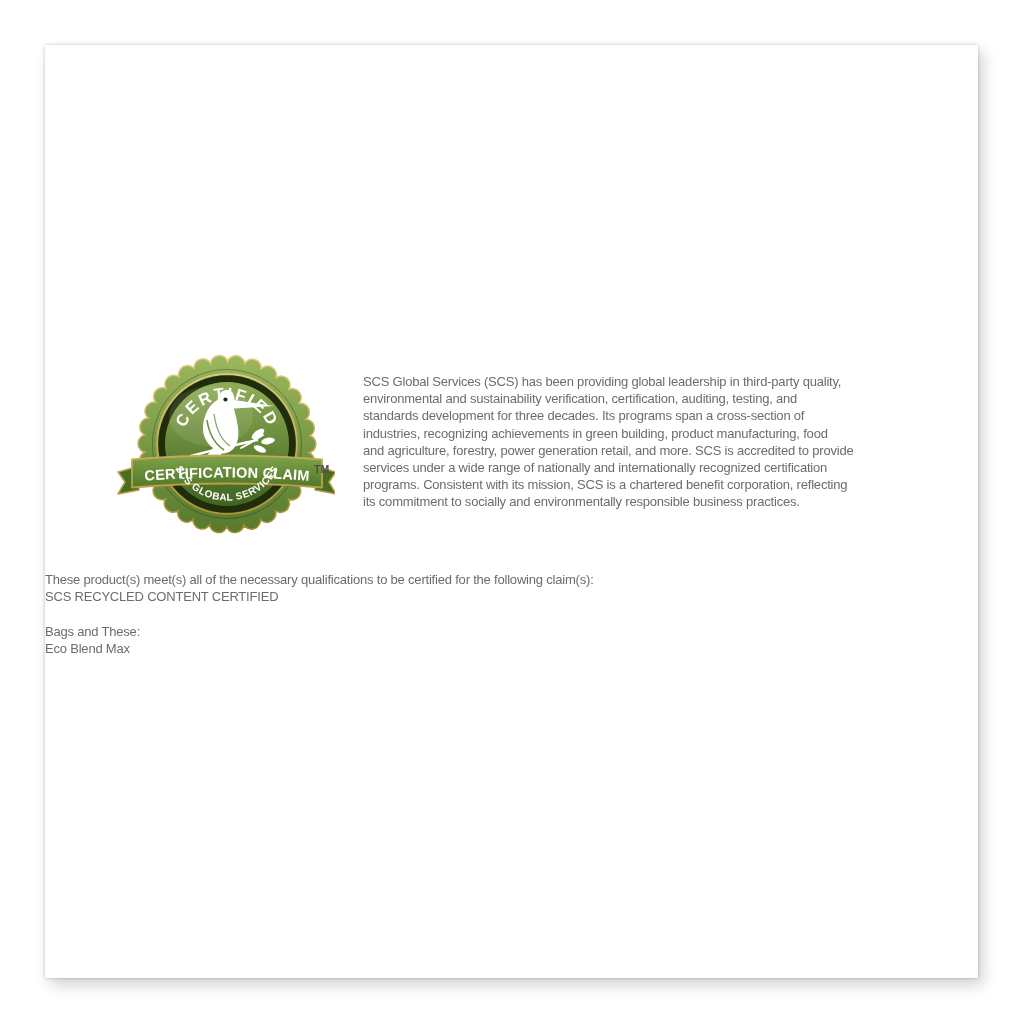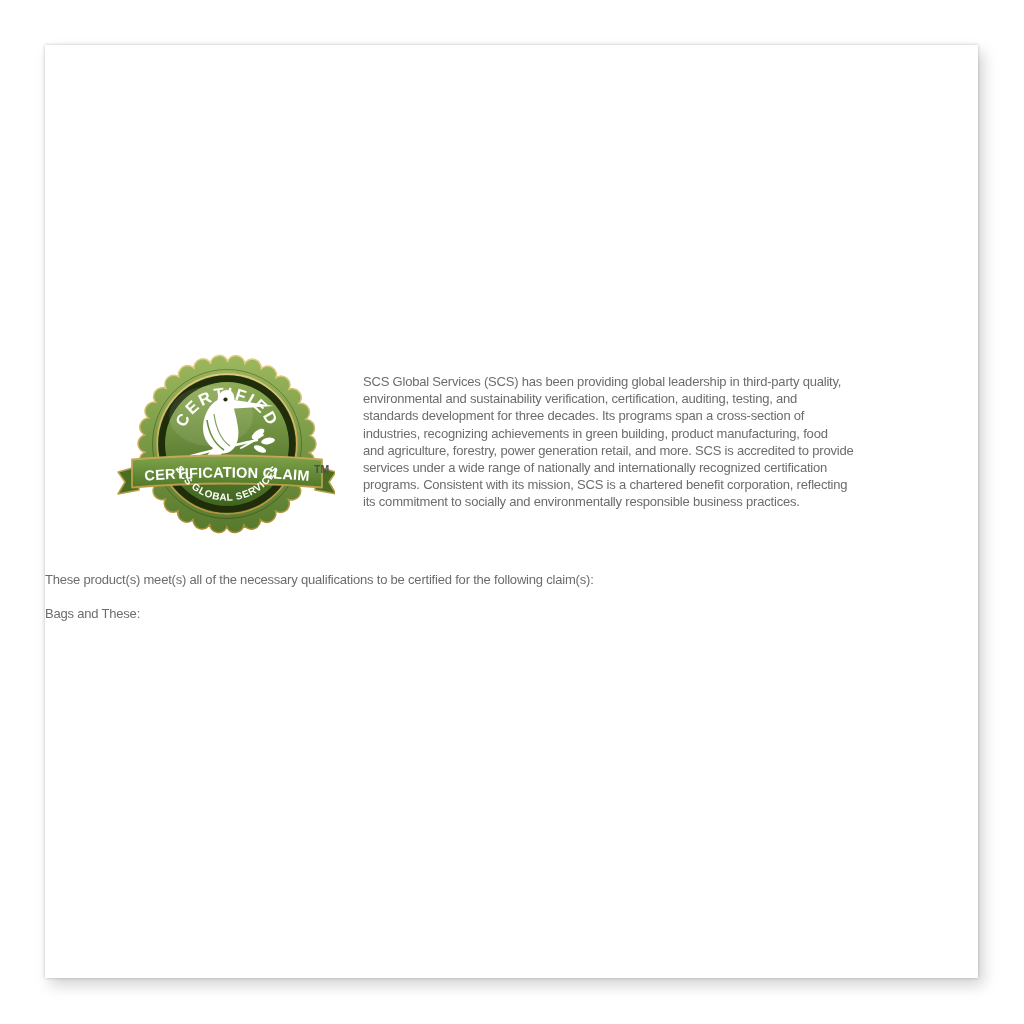--- a/index.html
+++ b/index.html
@@ -145,17 +145,19 @@
 environmental and sustainability verification, certification, auditing, testing, and
 standards development for three decades. Its programs span a cross-section of
 industries, recognizing achievements in green building, product manufacturing, food
 and agriculture, forestry, power generation retail, and more. SCS is accredited to provide
 services under a wide range of nationally and internationally recognized certification
 programs. Consistent with its mission, SCS is a chartered benefit corporation, reflecting
 its commitment to socially and environmentally responsible business practices.</div>
 
   <div class="claims">
     <div class="line">These product(s) meet(s) all of the necessary qualifications to be certified for the following claim(s):</div>
+    <div class="line">SCS RECYCLED CONTENT CERTIFIED</div>
     <div class="spacer"></div>
     <div class="line">Bags and These:</div>
+    <div class="line">Eco Blend Max</div>
   </div>
 
 </div>
 
 </body></html>

